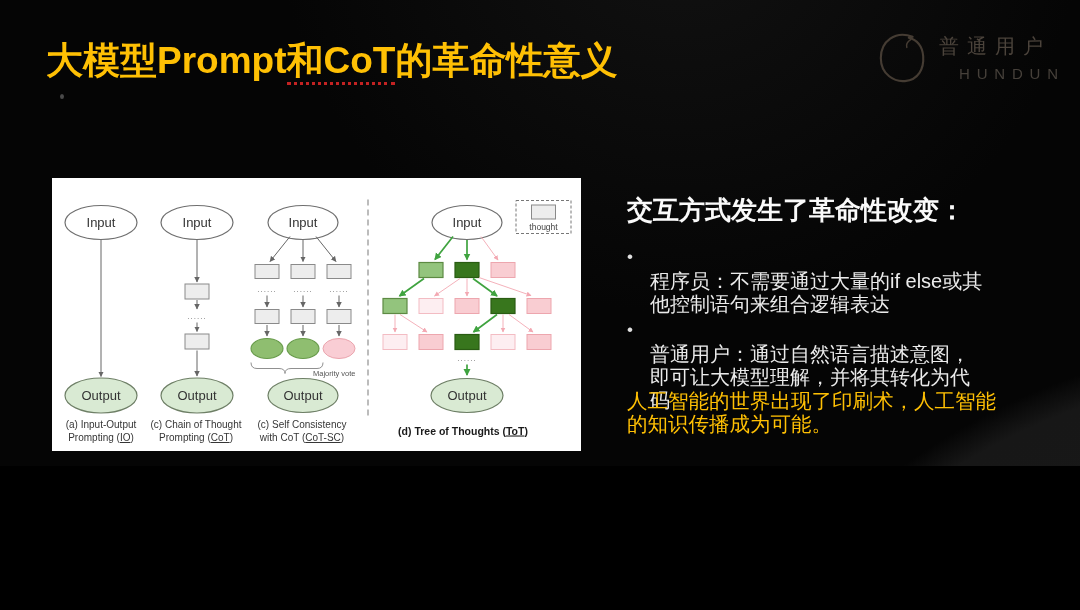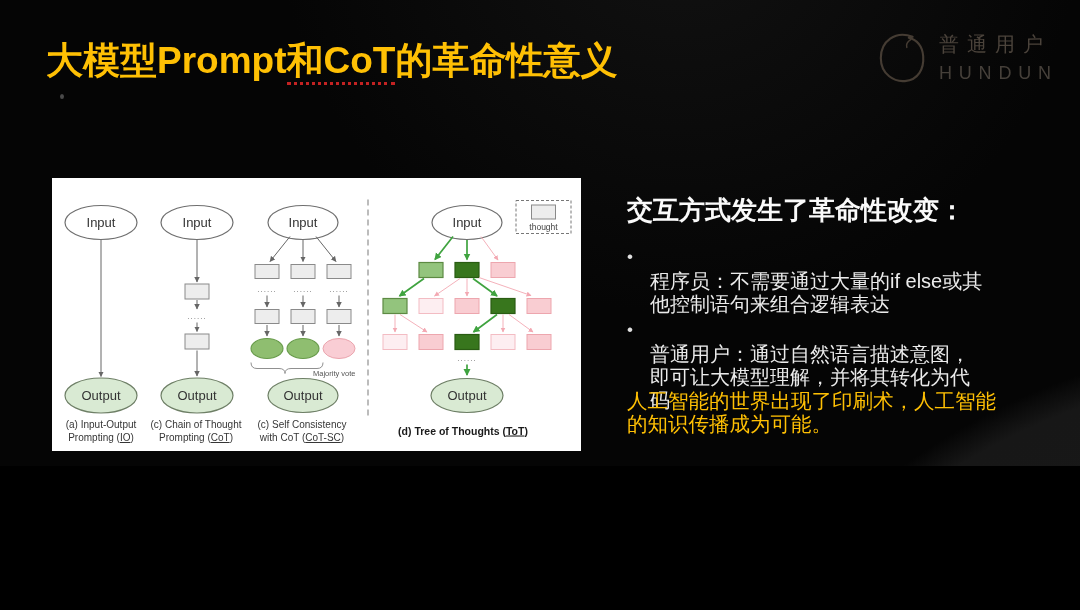--- a/index.html
+++ b/index.html
@@ -15,21 +15,21 @@
   .title{
     position:absolute;left:46px;top:36px;margin:0;
     font-size:37px;font-weight:bold;color:#ffc004;letter-spacing:0;
     white-space:nowrap;
   }
   .squiggle{border-bottom:3px dotted #c32222;padding-bottom:1px;}
   .stray-dot{position:absolute;left:60px;top:94px;width:4px;height:5px;border-radius:50%;background:#4a4a4a;}
   
   .logo{position:absolute;left:876px;top:29px;display:flex;align-items:center;gap:11px;}
   .logo-cn{font-size:20px;letter-spacing:8px;color:#4b433b;white-space:nowrap;}
-  .logo-en{font-size:18px;letter-spacing:6.8px;color:#46403a;margin-top:5px;white-space:nowrap;}
+  .logo-en{font-size:15px;letter-spacing:6.8px;color:#46403a;margin-top:5px;white-space:nowrap;margin-left:20px;}
   
   .panel{position:absolute;left:52px;top:178px;width:529px;height:273px;background:#ffffff;text-align:right;}
   .panel svg{position:absolute;left:0;top:0;width:100%;height:100%;}
   .panel svg text{font-family:"Liberation Sans",sans-serif;}
   .ie{fill:#ffffff;stroke:#6f6f6f;stroke-width:1.2;}
   .oe{fill:#d9ead3;stroke:#6e7f66;stroke-width:1.2;}
   .st{fill:#ededed;stroke:#8a8a8a;stroke-width:1;}
   .gst{fill:#93c47d;stroke:#5d8a43;stroke-width:1.2;}
   .dgst{fill:#38761d;stroke:#2a5c13;stroke-width:1.2;}
   .pst{fill:#f9cdd2;stroke:#eda6ae;stroke-width:1;}

